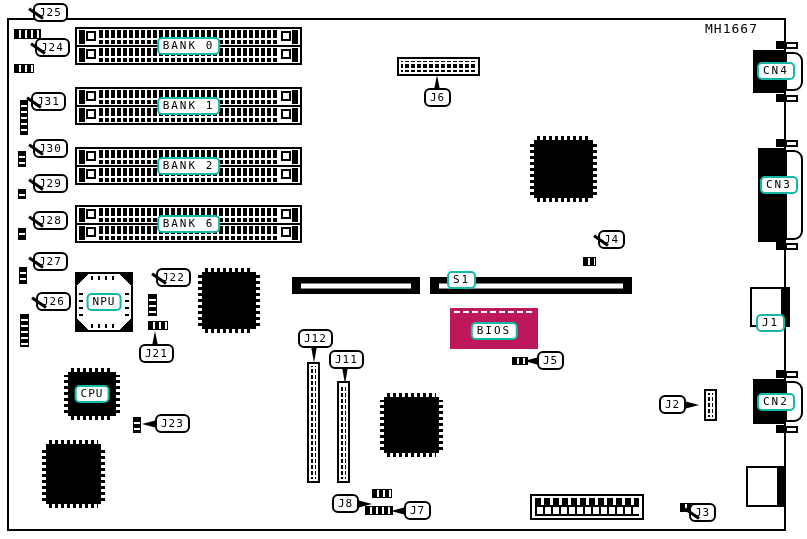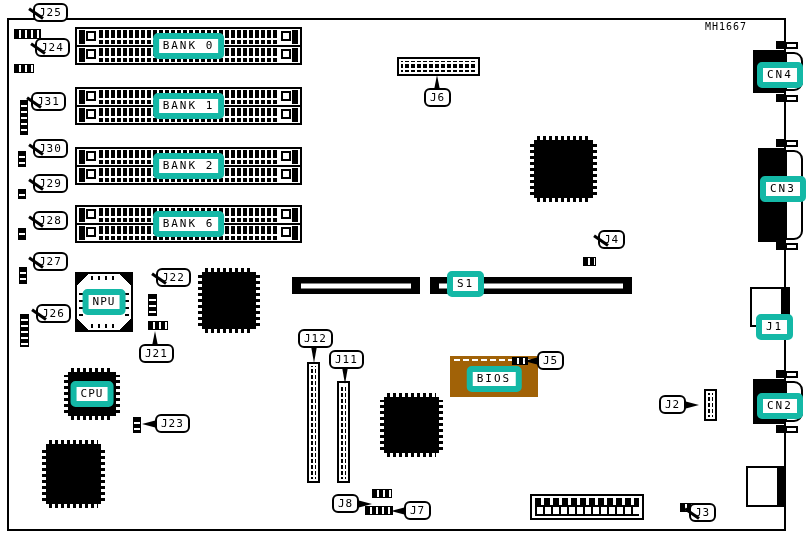--- a/index.html
+++ b/index.html
@@ -16,21 +16,21 @@
       transform:rotate(35deg);transform-origin:100% 50%;}
   .t-u::after{left:35%;bottom:100%;width:0;height:0;border-left:3px solid transparent;
       border-right:3px solid transparent;border-bottom:15px solid #000;}
   .t-d::after{left:35%;top:100%;width:0;height:0;border-left:3px solid transparent;
       border-right:3px solid transparent;border-top:17px solid #000;}
   .a-r::after{left:100%;top:50%;transform:translateY(-50%);width:0;height:0;
       border-top:4px solid transparent;border-bottom:4px solid transparent;border-left:15px solid #000;}
   .a-l::after{right:100%;top:50%;transform:translateY(-50%);width:0;height:0;
       border-top:4px solid transparent;border-bottom:4px solid transparent;border-right:15px solid #000;}
   
-  .tag{position:absolute;box-sizing:border-box;z-index:6;background:#fff;border:6px solid #14b8a6;
+  .tag{position:absolute;box-sizing:border-box;z-index:6;background:#fff;border:2px solid #14b8a6;
       border-radius:5px;padding:0 4px;font-size:11px;line-height:14px;letter-spacing:2px;white-space:nowrap;}
   
   .jmp{position:absolute;box-sizing:border-box;border:1px solid #000;z-index:4;}
   .jh{background:repeating-linear-gradient(90deg,#000 0 4px,#fff 4px 6px);}
   .jv{background:repeating-linear-gradient(180deg,#000 0 4px,#fff 4px 6px);}
   
   .hdr{position:absolute;box-sizing:border-box;border:2px solid #000;background-color:#000;
       background-image:repeating-linear-gradient(90deg,transparent 0 4px,#fff 4px 6px),
                        repeating-linear-gradient(0deg,transparent 0 4px,#fff 4px 6px);
       box-shadow:inset 0 0 0 2px #fff;z-index:3;}
@@ -70,41 +70,41 @@
                        repeating-linear-gradient(0deg,#000 0 2px,transparent 2px 7px),
                        repeating-linear-gradient(0deg,#000 0 2px,transparent 2px 7px);
       background-size:calc(100% - 24px) 4px,calc(100% - 24px) 4px,4px calc(100% - 24px),4px calc(100% - 24px);
       background-position:12px 0,12px 100%,0 12px,100% 12px;background-repeat:no-repeat;}
   .socket .tag{left:50%;top:50%;transform:translate(-50%,-50%);letter-spacing:1px;}
   
   .slot{position:absolute;background:#000;z-index:2;}
   .slot::after{content:'';position:absolute;left:9px;right:9px;top:50%;height:5px;
       transform:translateY(-50%);background:#fff;}
   
-  .bios{position:absolute;background:#a16207;z-index:2;margin-top:48px;}
+  .bios{position:absolute;background:#be185d;z-index:2;}
   .bios::before{content:'';position:absolute;left:4px;right:4px;top:3px;height:2px;
       background:repeating-linear-gradient(90deg,#fff 0 6px,transparent 6px 9px);}
   .bios .tag{left:50%;top:55%;transform:translate(-50%,-50%);}
   
   .dsub-body{position:absolute;background:#000;z-index:3;}
   .dsub-shell{position:absolute;box-sizing:border-box;border:2px solid #000;background:#fff;
       border-radius:0 9px 9px 0;z-index:2;}
   .tabB{position:absolute;width:9px;height:8px;background:#000;z-index:3;}
   .tabW{position:absolute;box-sizing:border-box;width:13px;height:7px;border:2px solid #000;background:#fff;z-index:2;}
   .wbox{position:absolute;box-sizing:border-box;border:2px solid #000;background:#fff;z-index:2;}
   .bstrip{position:absolute;background:#000;z-index:3;}
   
   .pwr{position:absolute;box-sizing:border-box;border:2px solid #000;background:#fff;z-index:2;}
   .pwr .r1{position:absolute;left:3px;right:3px;top:2px;height:8px;
       background:repeating-linear-gradient(90deg,#000 0 6px,#fff 6px 9px);}
   .pwr .r2{position:absolute;left:3px;right:3px;top:11px;height:3px;
       background:repeating-linear-gradient(90deg,#000 0 5px,#fff 5px 9px);}
   .pwr .r3{position:absolute;left:3px;right:3px;bottom:2px;height:7px;border-top:2px solid #000;
       border-bottom:2px solid #000;background:repeating-linear-gradient(90deg,#000 0 2px,#fff 2px 8px);}
-  .partno{position:absolute;font-size:10px;letter-spacing:1px;z-index:5;}
+  .partno{position:absolute;font-size:13px;letter-spacing:1px;z-index:5;}
 </style>
 </head>
 <body>
 
 <div class="abs board"></div>
 <span class="partno" style="left:705px;top:21px">MH1667</span>
 
 <div class="bank" style="top:27px">
   <div class="simm">
       <i class="capL"></i>
@@ -158,21 +158,21 @@
 <span class="co t-dl" style="left:31px;top:92px">J31</span>
 <i class="jmp jv" style="left:18px;top:151px;width:8px;height:16px"></i>
 <span class="co t-dl" style="left:33px;top:139px">J30</span>
 <i class="jmp jv" style="left:18px;top:189px;width:8px;height:10px"></i>
 <span class="co t-dl" style="left:33px;top:174px">J29</span>
 <i class="jmp jv" style="left:18px;top:228px;width:8px;height:12px"></i>
 <span class="co t-dl" style="left:33px;top:211px">J28</span>
 <i class="jmp jv" style="left:19px;top:267px;width:8px;height:17px"></i>
 <span class="co t-dl" style="left:33px;top:252px">J27</span>
 <i class="jmp jv" style="left:20px;top:314px;width:9px;height:33px"></i>
-<span class="co t-dl" style="left:36px;top:304px">J26</span>
+<span class="co t-dl" style="left:36px;top:292px">J26</span>
 
 <div class="socket" style="left:75px;top:272px;width:58px;height:60px">
   <span class="tag">NPU</span>
 </div>
 <div class="qfp" style="left:198px;top:268px;width:62px;height:65px"></div>
 <div class="qfp" style="left:64px;top:368px;width:56px;height:52px">
   <span class="tag">CPU</span>
 </div>
 <div class="qfp" style="left:42px;top:440px;width:63px;height:68px"></div>
 <div class="qfp" style="left:530px;top:136px;width:67px;height:66px"></div>

